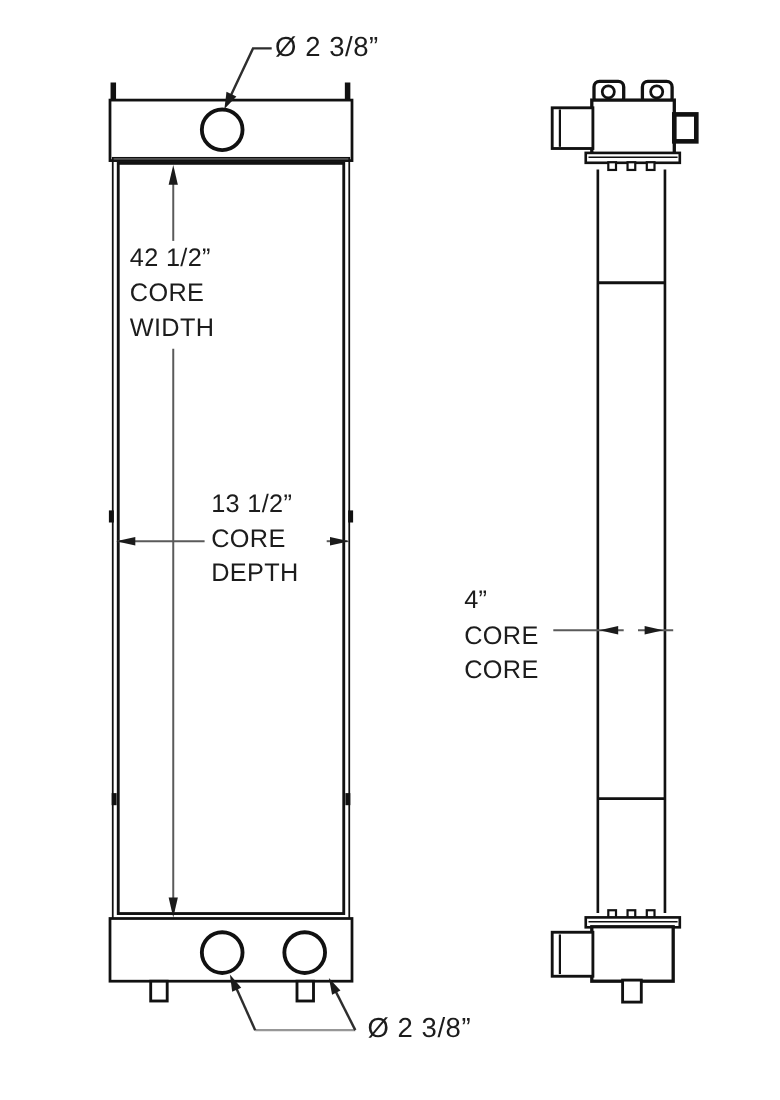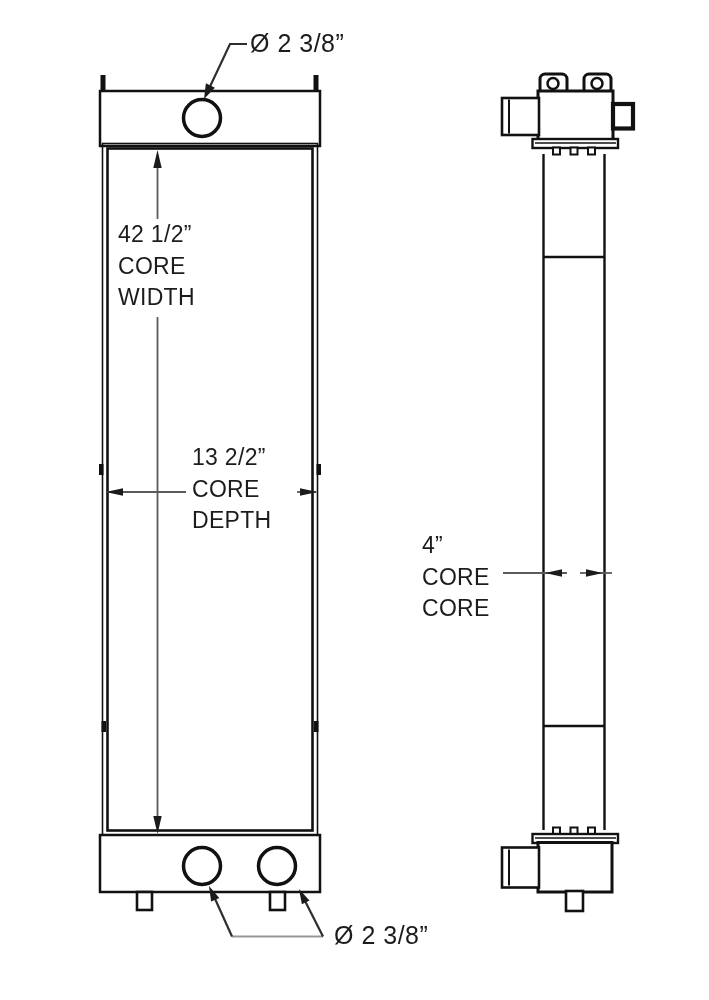--- a/index.html
+++ b/index.html
@@ -132,21 +132,21 @@
 
   <div class="lbl dia" style="left:250px;top:29px;">Ø 2 3/8”</div>
 
   <div class="lbl dim3" style="left:118px;top:219px;">
     <div>42 1/2”</div>
     <div>CORE</div>
     <div>WIDTH</div>
   </div>
 
   <div class="lbl dim3" style="left:192px;top:442px;">
-    <div>13 2/2”</div>
+    <div>13 1/2”</div>
     <div>CORE</div>
     <div>DEPTH</div>
   </div>
 
   <div class="lbl dim3" style="left:422px;top:530px;">
     <div>4”</div>
     <div>CORE</div>
     <div>CORE</div>
   </div>
 

